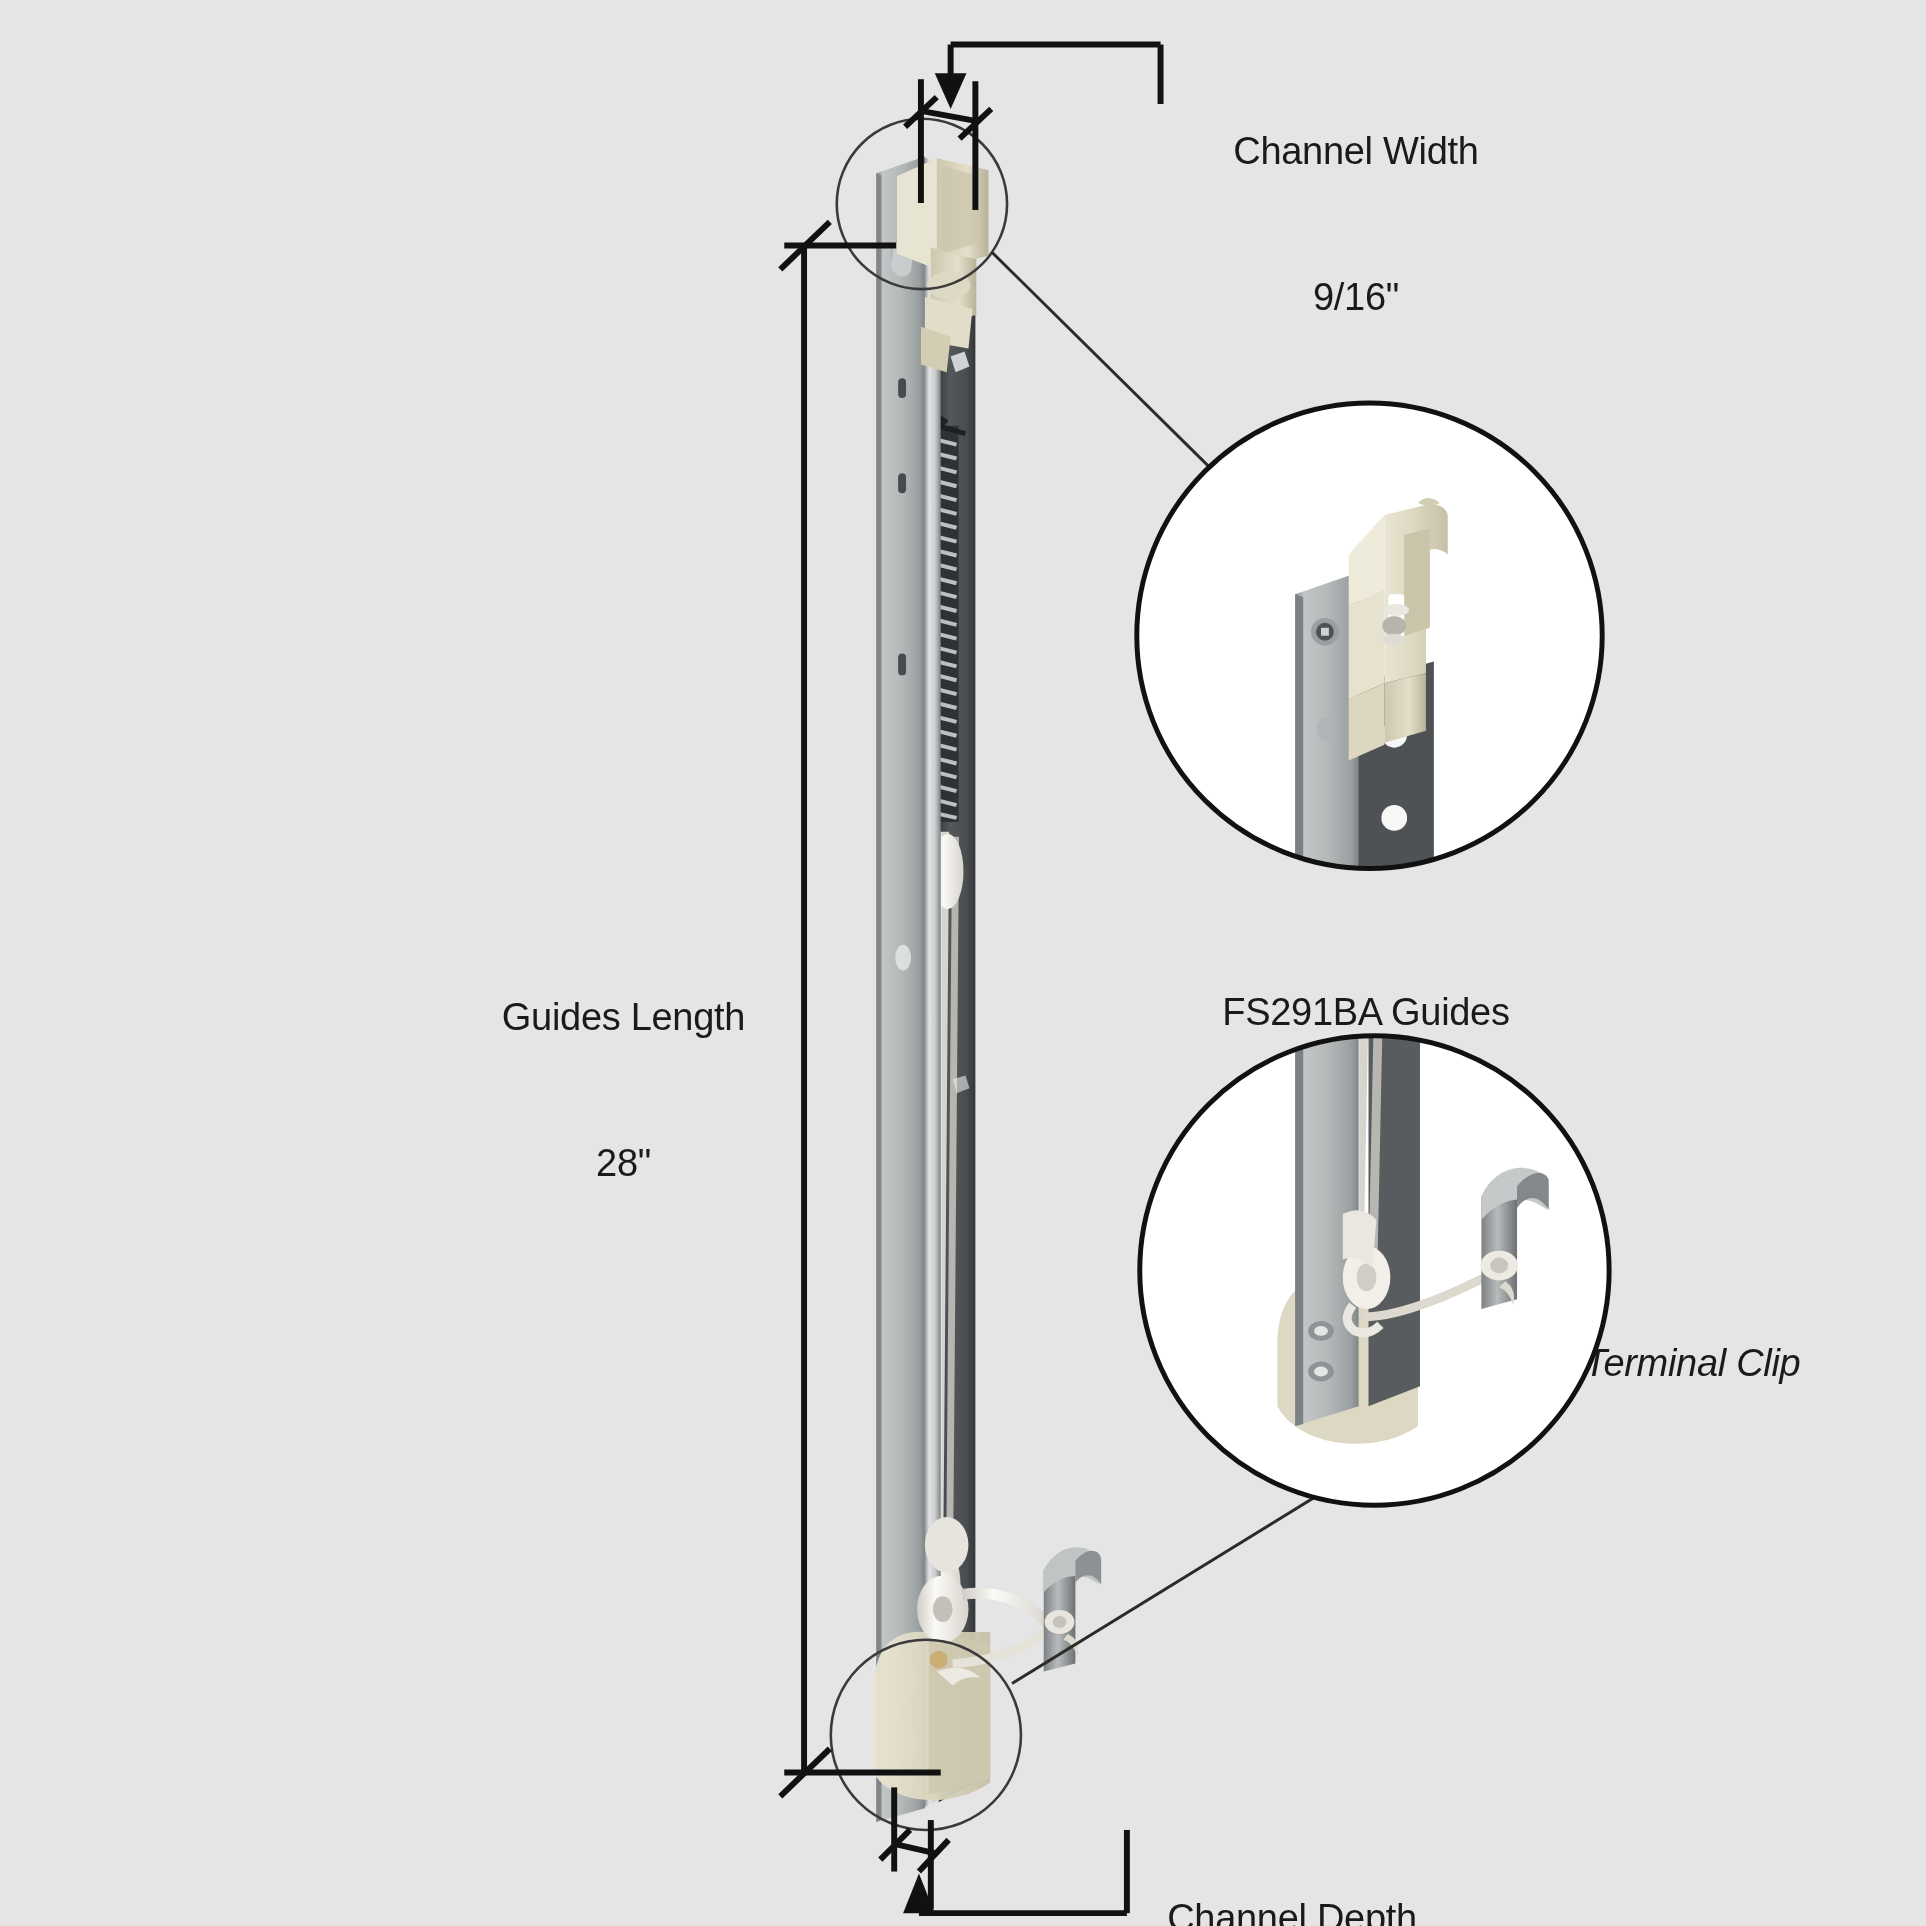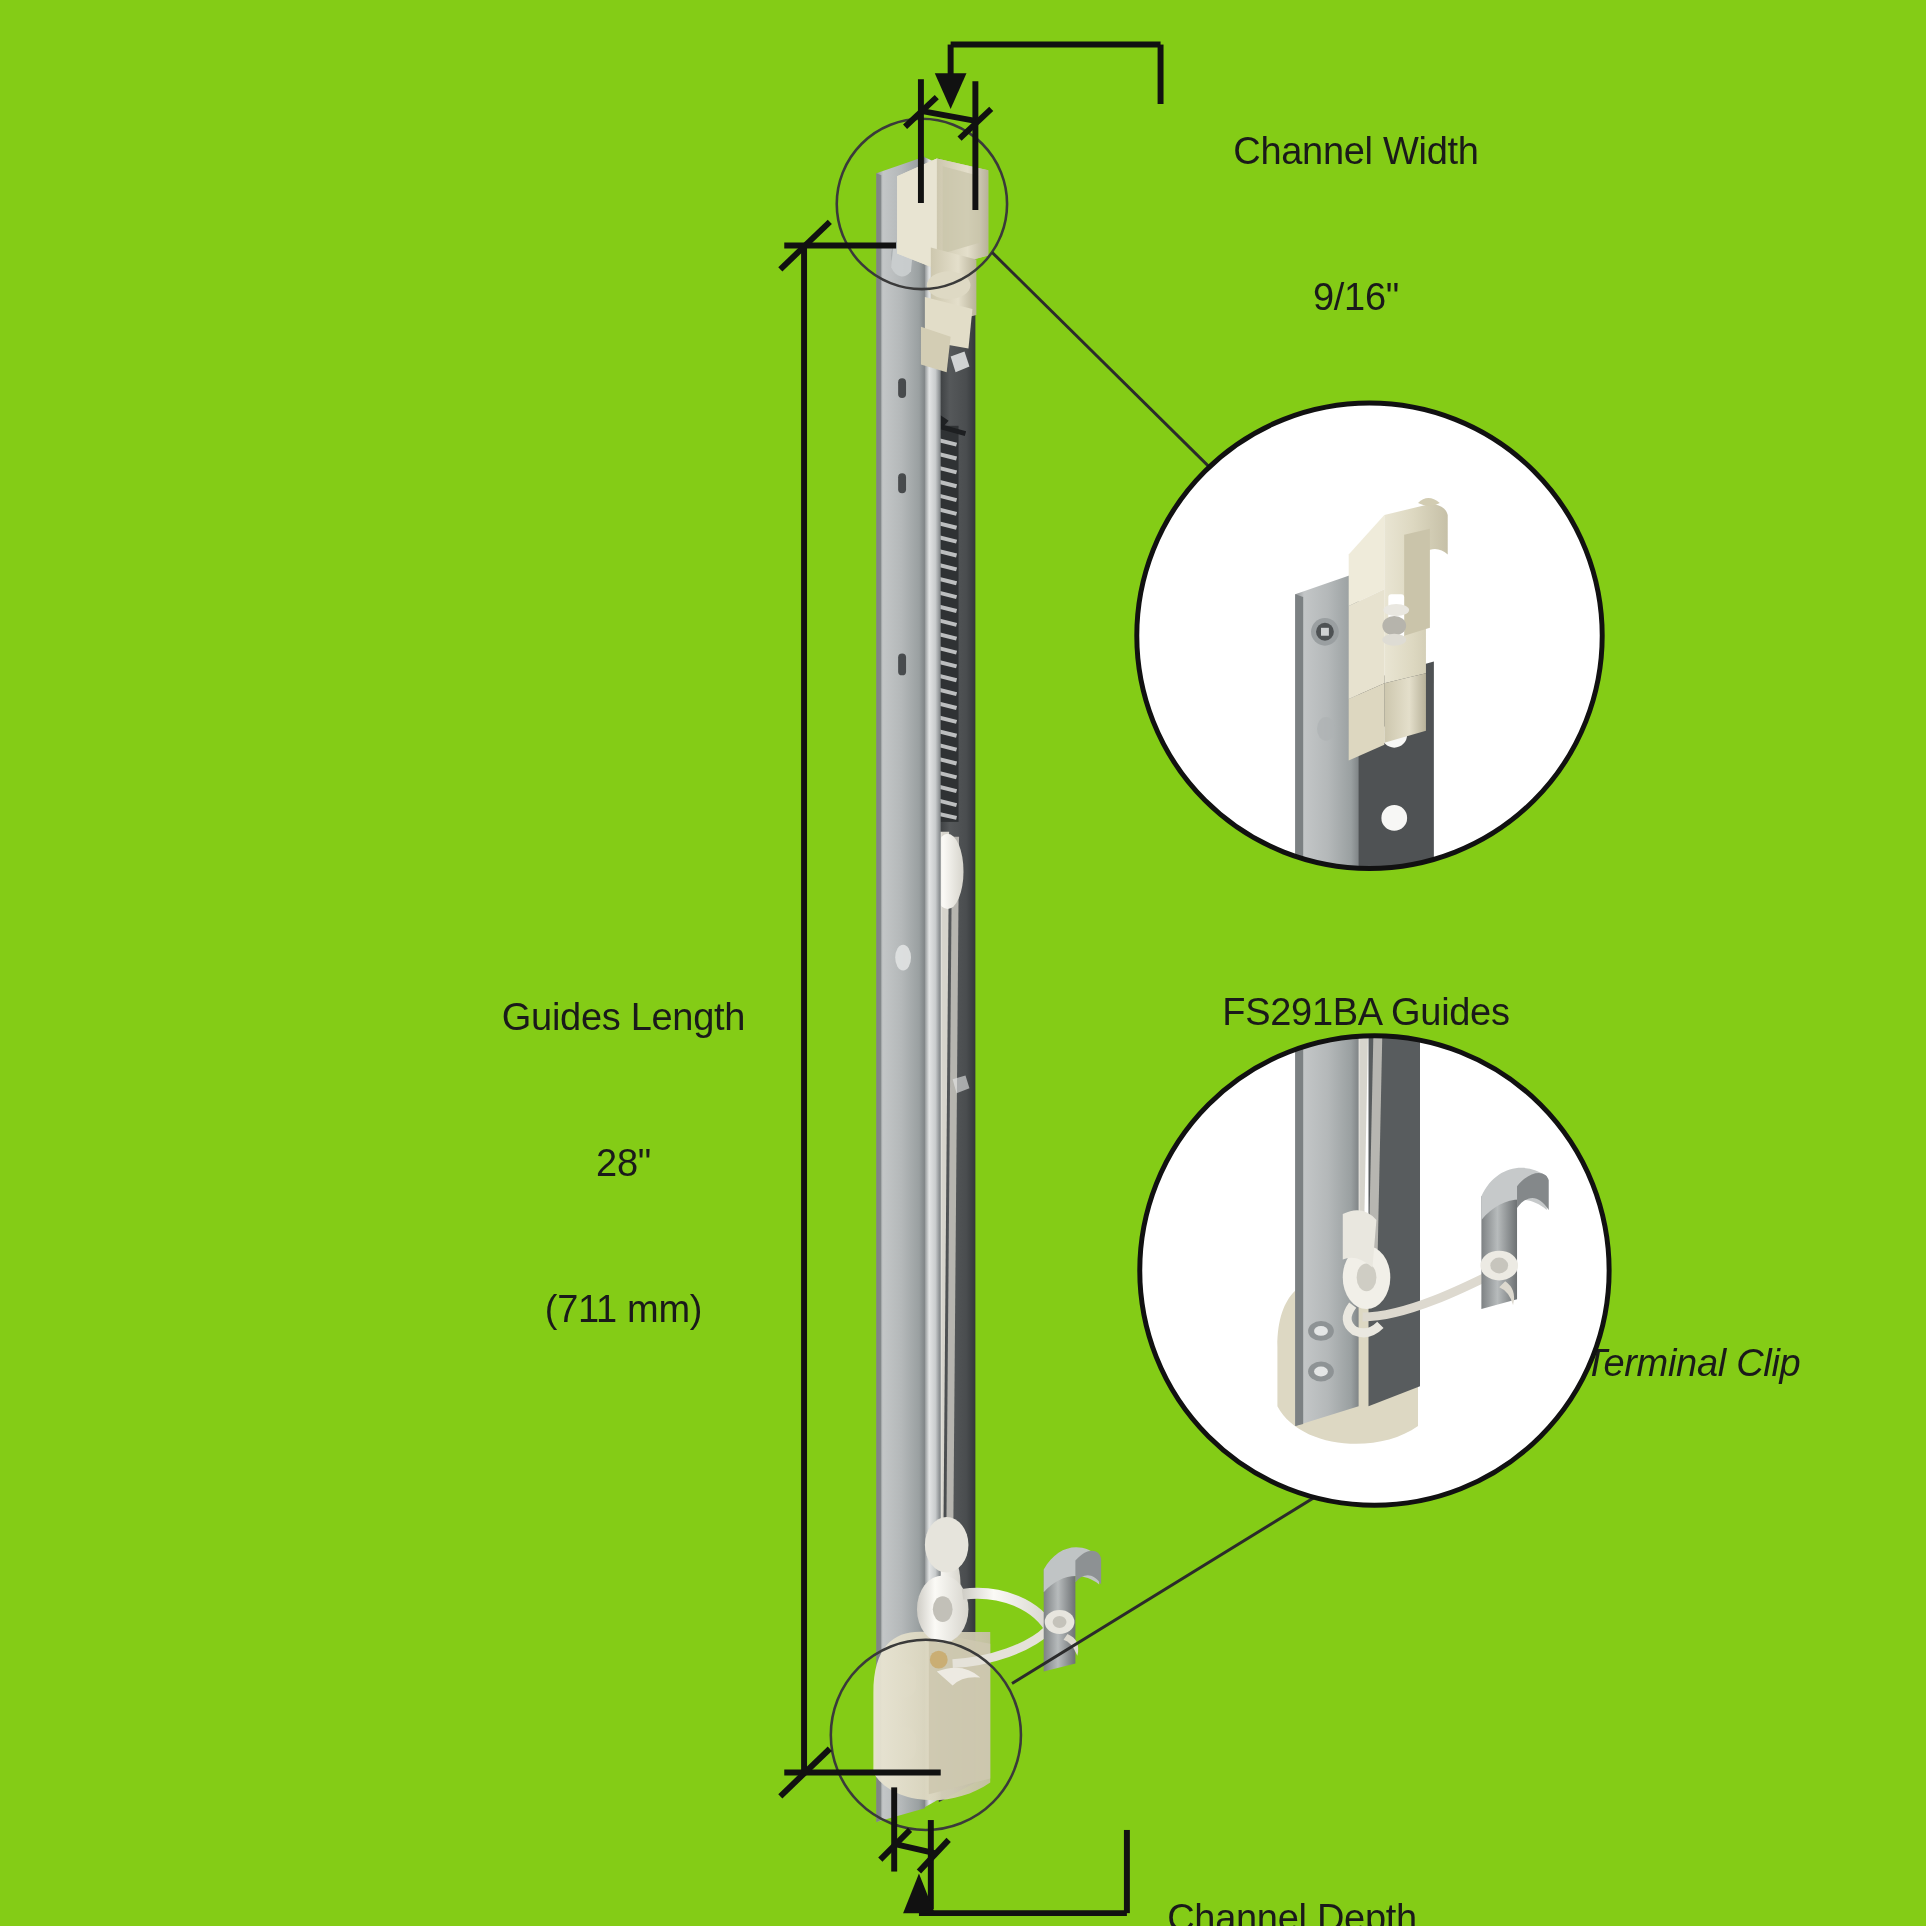--- a/index.html
+++ b/index.html
@@ -12,21 +12,21 @@
     height: 1927px;
     position: relative;
     overflow: hidden;
     font-family: "Liberation Sans", sans-serif;
   }
   #stage {
     position: absolute;
     left: 0; top: 0;
     width: 1927px;
     height: 1927px;
-    background: #84cc16;
+    background: #e5e5e5;
   }
   .label {
     position: absolute;
     color: #1a1a1a;
     font-family: "Liberation Sans", sans-serif;
     font-size: 38px;
     line-height: 1.28;
     letter-spacing: -0.3px;
     text-align: center;
     white-space: pre;
@@ -48,21 +48,20 @@
 
   <div class="label" style="left:1148px; top:30px; width:416px;">
     <span class="ln">Channel Width</span>
     <span class="ln">9/16"</span>
     <span class="ln">(14 mm)</span>
   </div>
 
   <div class="label" style="left:455px; top:896px; width:337px;">
     <span class="ln">Guides Length</span>
     <span class="ln">28"</span>
-    <span class="ln">(711 mm)</span>
   </div>
 
   <div class="label" style="left:1114px; top:1797px; width:356px;">
     <span class="ln">Channel Depth</span>
     
     
   </div>
 
   <div class="label" style="left:1178px; top:891px; width:376px;">
     <span class="ln">FS291BA Guides</span>

